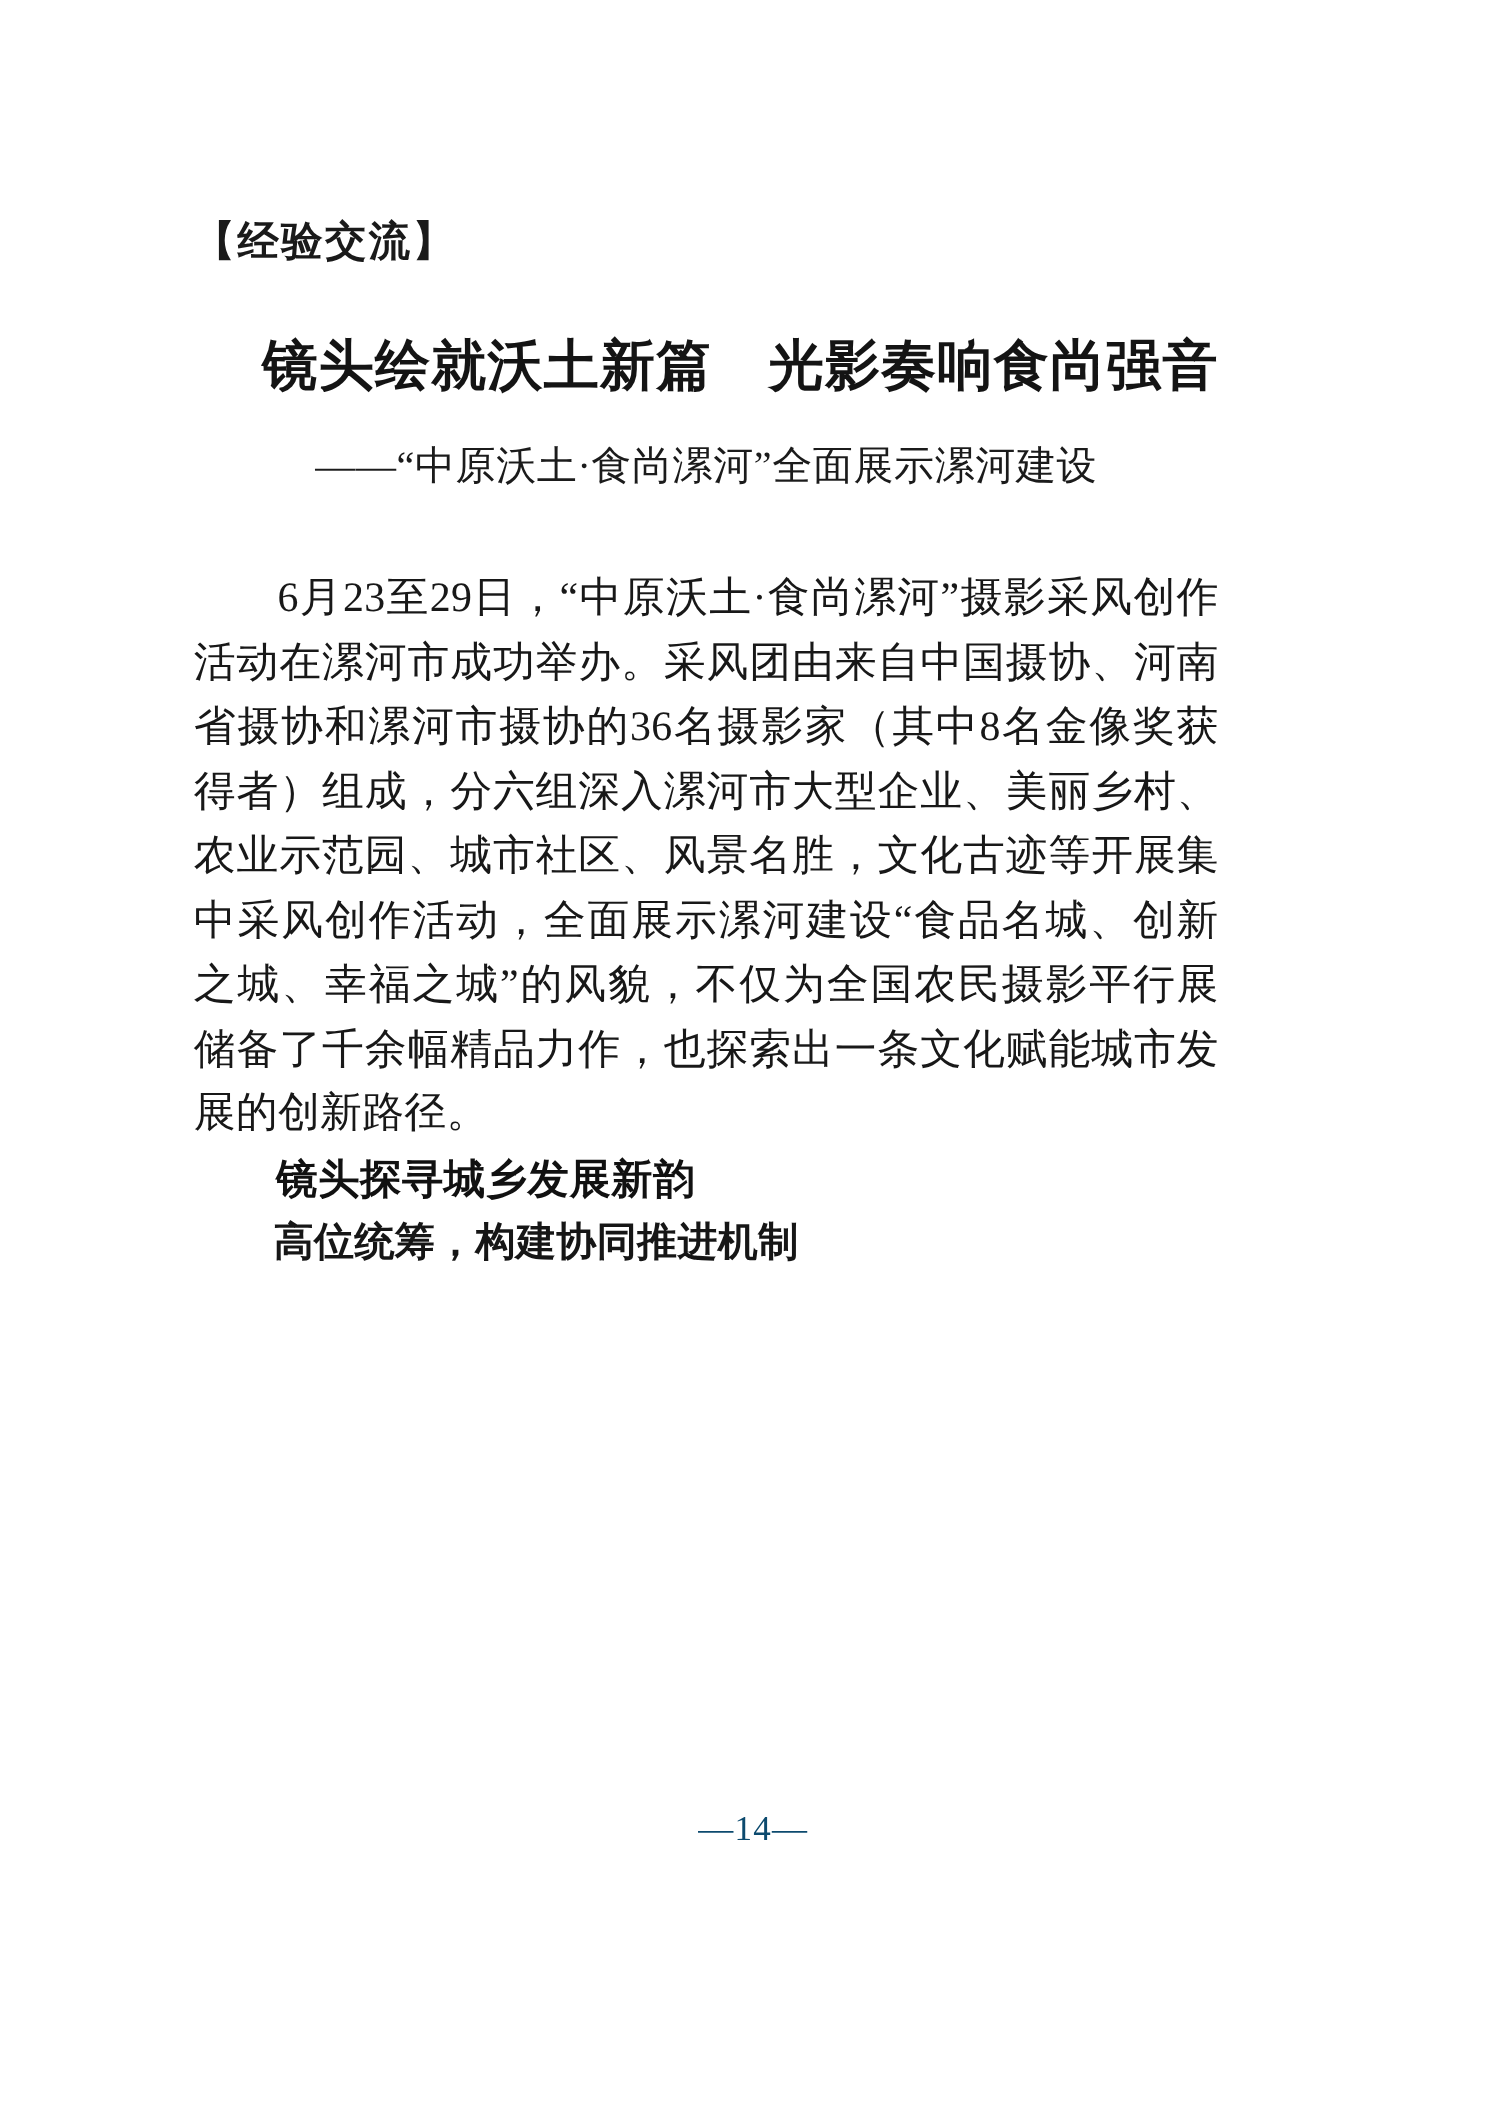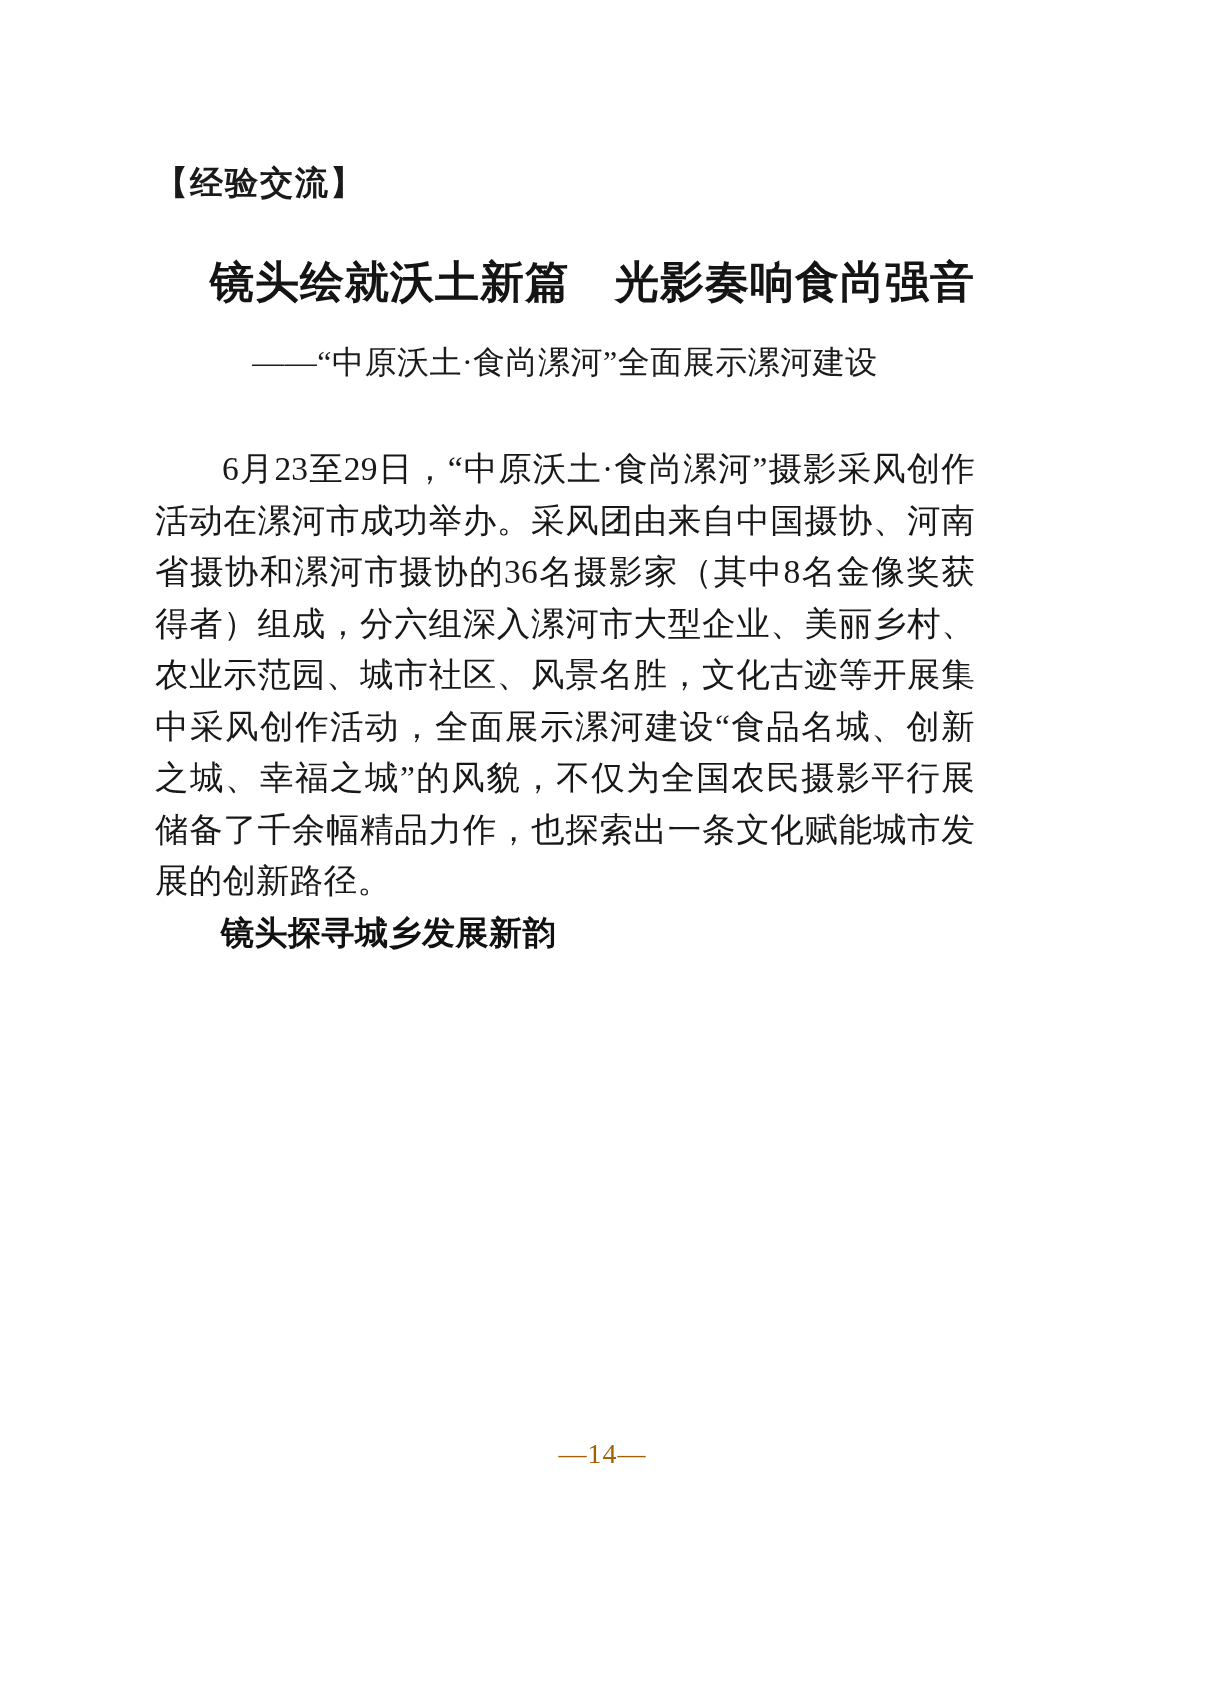--- a/index.html
+++ b/index.html
@@ -8,21 +8,21 @@
     background: #ffffff;
   }
   body {
     font-family: "Liberation Serif", "DejaVu Serif", serif;
     color: #1a1a1a;
   }
   .page {
     position: relative;
     width: 1205px;
     height: 1515px;
-    margin: 8px auto;
+    margin: 18px auto;
     background: #ffffff;
     box-sizing: border-box;
     padding: 0;
     overflow: hidden;
   }
   .content {
     position: absolute;
     left: 155px;
     top: 0;
     width: 820px;
@@ -102,21 +102,21 @@
 
   
   .page-number {
     position: absolute;
     left: 0;
     right: 0;
     top: 1430px;
     text-align: center;
     font-size: 28px;
     letter-spacing: 1px;
-    color: #a16207;
+    color: #0c4a6e;
   }
 </style>
 </head>
 <body>
 
 <div class="page">
 
   <div class="content">
 
     <div class="section-tag">【经验交流】</div>
@@ -126,20 +126,21 @@
     <div class="doc-subtitle">
       <span class="sub-line">——“中原沃土·食尚漯河”全面展示漯河建设</span>
     </div>
 
     <div class="body-block">
 
       <p class="para">6月23至29日，“中原沃土·食尚漯河”摄影采风创作活动在漯河市成功举办。采风团由来自中国摄协、河南省摄协和漯河市摄协的36名摄影家（其中8名金像奖获得者）组成，分六组深入漯河市大型企业、美丽乡村、农业示范园、城市社区、风景名胜，文化古迹等开展集中采风创作活动，全面展示漯河建设“食品名城、创新之城、幸福之城”的风貌，不仅为全国农民摄影平行展储备了千余幅精品力作，也探索出一条文化赋能城市发展的创新路径。</p>
 
       <p class="sub-head">镜头探寻城乡发展新韵</p>
 
+      <p class="sub-head-2">高位统筹，构建协同推进机制</p>
 
 
     </div>
 
   </div>
 
   <div class="page-number">—14—</div>
 
 </div>
 

